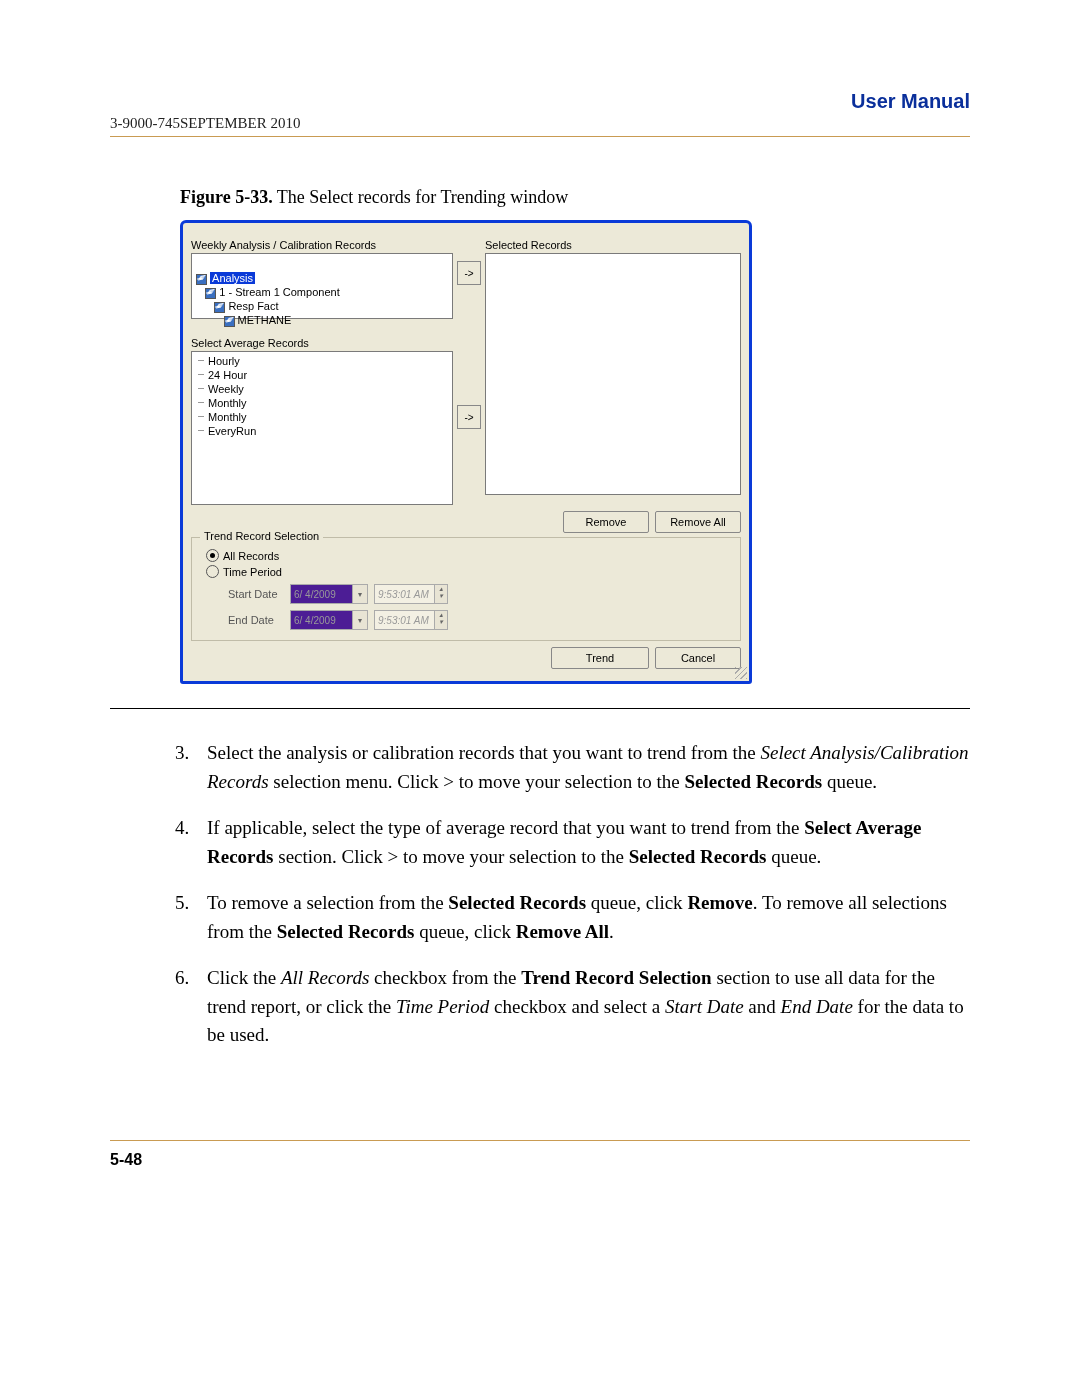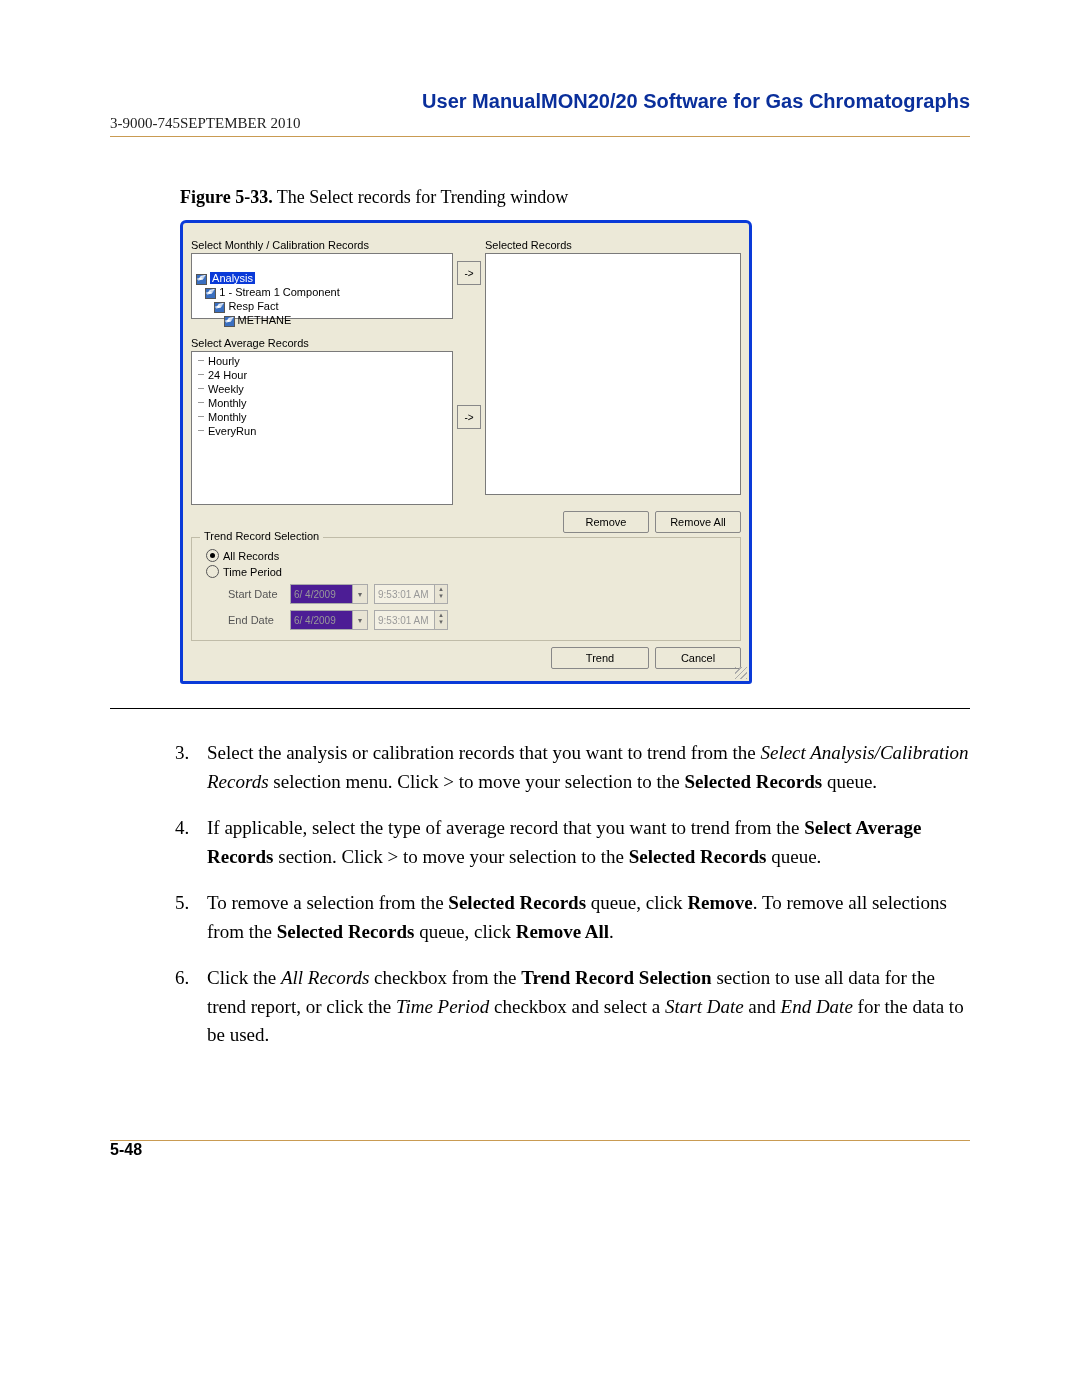--- a/index.html
+++ b/index.html
@@ -160,63 +160,62 @@
     padding: 0 4px;
     font-size: 11px;
   }
   .radiorow { display: flex; align-items: center; gap: 4px; font-size: 11px; margin: 3px 0; }
   .radio { width:11px; height:11px; border:1px solid #555; border-radius:50%; display:inline-flex; align-items:center; justify-content:center;}
   .radio .dot { width:5px; height:5px; background:#000; border-radius:50%; }
   .daterow { display:flex; align-items:center; gap:6px; margin: 6px 0 0 22px; font-size:11px; }
   .daterow .lbl2 { width: 56px; color:#555;}
   .datectl { width:70px; height:18px; border:1px solid #aaa; background:#4c1d95; color:#999; display:flex; align-items:center; padding:0 3px; font-size:10px; position:relative;}
   .datectl .dd { position:absolute; right:0; top:0; width:14px; height:100%; border-left:1px solid #aaa; background:#e8e4d4; display:flex; align-items:center; justify-content:center; font-size:8px; color:#666;}
-  .timectl { width:66px; height:18px; border:1px solid #aaa; background:#f3f0e3; color:#999; display:flex; align-items:center; padding:0 3px; font-size:10px; position:relative;}
+  .timectl { width:66px; height:18px; border:1px solid #aaa; background:#f3f0e3; color:#999; display:flex; align-items:center; padding:0 3px; font-size:10px; position:relative;font-style:italic;}
   .timectl .sp { position:absolute; right:0; top:0; width:12px; height:100%; border-left:1px solid #aaa; background:#e8e4d4; font-size:7px; line-height:7px; text-align:center; color:#666; display:flex; flex-direction:column;}
   .resizer {
     position:absolute; right:2px; bottom:2px; width:12px; height:12px;
     background: repeating-linear-gradient(135deg, #aaa 0 1px, transparent 1px 4px);
   }
   
   .instr { margin: 30px 0 0 65px; font-size: 19px; line-height: 1.5; }
   .instr ol { padding-left: 0; margin: 0; list-style: none; }
   .instr li { margin-bottom: 18px; position: relative; padding-left: 32px; }
   .instr li .num { position: absolute; left: 0; }
   .instr i { font-style: italic; }
   .instr b { font-weight: bold; }
   .footer {
     margin-top: 90px;
   }
-  .pagenum { font-family: Arial, sans-serif; font-weight: bold; font-size: 16px; }
+  .pagenum { font-family: Arial, sans-serif; font-weight: bold; font-size: 16px; margin-top: 10px;}
 </style>
 </head>
 <body>
 
 <div class="page">
   <div class="header-row">
     <span>User Manual</span>
-    <span>MON20/20 Software for Gas Chromatographs</span>
   </div>
   <div class="header-sub">
     <span>3-9000-745</span>
     <span>SEPTEMBER 2010</span>
   </div>
   <hr class="thin">
 
   <div class="figcap">
     <b>Figure 5-33.</b>
     <span> </span>
     <span>The Select records for Trending window</span>
   </div>
 
   <div class="win">
     <div class="body">
       <div class="cols">
         <div class="leftcol">
-          <div class="lbl">Select Monthly / Calibration Records</div>
+          <div class="lbl">Weekly Analysis / Calibration Records</div>
           <div class="treebox">
             <div class="treeline"><span class="anabox"></span> <span class="sel">Analysis</span></div>
             <div class="treeline">   <span class="anabox"></span> <span>1 - Stream 1 Component</span></div>
             <div class="treeline">      <span class="anabox"></span> <span>Resp Fact</span></div>
             <div class="treeline">         <span class="anabox"></span> <span>METHANE</span></div>
           </div>
           <div class="lbl" style="margin-top:18px">Select Average Records</div>
           <div class="listbox">
             <div class="listline">Hourly</div>
             <div class="listline">24 Hour</div>

